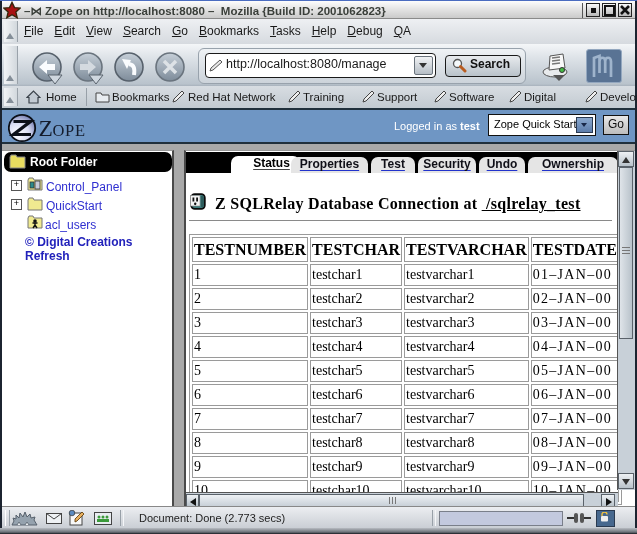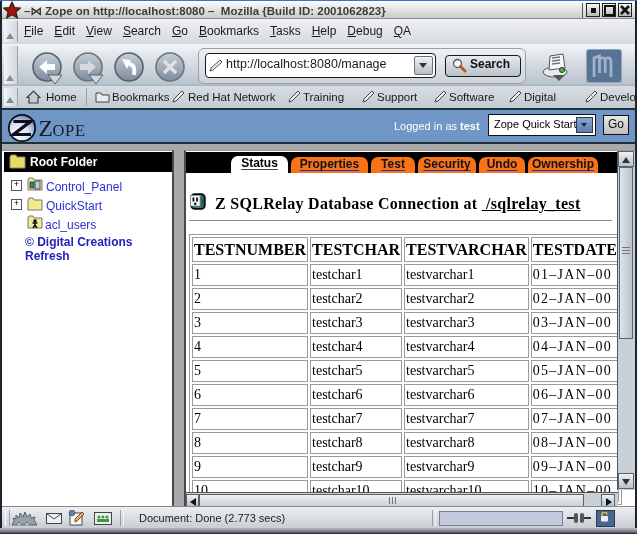--- a/index.html
+++ b/index.html
@@ -41,29 +41,29 @@
 #zband{left:2px;top:108px;width:633px;height:36px;background:#6f96c4;border-top:2px solid #20303c;border-bottom:2px solid #20303c;box-sizing:border-box;}
 #zopelogo{left:6px;top:3px;}
 #loggedin{left:392px;top:10px;font-size:11px;color:#fff;}
 #zselect{left:486px;top:4px;width:106px;height:20px;background:#fff;border:1px solid #111;}
 #zselect span{position:absolute;left:5px;top:3px;font-size:11px;color:#000;}
 #zseldrop{right:2px;top:2px;width:15px;height:14px;background:linear-gradient(#8aa8ce,#5d7dab);border:1px solid #2a3a52;}
 #gobtn{left:601px;top:5px;width:24px;height:18px;background:linear-gradient(#e8e8e8,#bdbdbd);border:1px solid #111;font-size:12px;color:#111;text-align:center;line-height:16px;}
 
 #contentbg{left:2px;top:144px;width:633px;height:362px;background:#a9a9a9;}
 #sidebar{left:2px;top:150px;width:170px;height:356px;background:#fff;border-top:1px solid #999;border-right:2px solid #4a4a4a;}
-#rootbar{left:2px;top:1px;width:168px;height:20px;background:#000;}
+#rootbar{left:2px;top:1px;width:168px;height:20px;background:#000;border-radius:7px;}
 #rootbar span{position:absolute;left:26px;top:3px;color:#fff;font-weight:bold;font-size:12px;}
 .treetxt{font-size:12px;color:#2f2fd0;white-space:nowrap;}
 .plus{width:9px;height:9px;border:1px solid #555;background:#fff;font-size:9px;line-height:7px;text-align:center;color:#000;}
 #mainfr{left:184px;top:150px;width:449px;height:356px;background:#fff;border-top:1px solid #999;border-left:2px solid #4a4a4a;overflow:hidden;}
 #tabstrip{left:0;top:1px;width:433px;height:21px;background:#000;}
-.tab{position:absolute;top:5px;height:16px;border-radius:7px 7px 0 0;background:#f97316;font-size:12px;font-weight:bold;text-align:center;}
+.tab{position:absolute;top:5px;height:16px;border-radius:7px 7px 0 0;background:#e5e5e5;font-size:12px;font-weight:bold;text-align:center;}
 .tab a{color:#101018;text-decoration:underline;text-decoration-color:#2233cc;text-underline-offset:2px;}
-.tab.active{background:#fff;top:4px;height:17px;}
+.tab.active{background:#fff;top:4px;height:17px;padding-left:12px;}
 .tab.active a{color:#000;text-decoration-color:#444;}
 
 #docarea{left:1px;top:22px;width:432px;height:319px;background:#fff;font-family:"Liberation Serif",serif;}
 #hicon{left:3px;top:20px;}
 #htext{left:28px;top:22px;font-size:16px;letter-spacing:0.3px;font-weight:bold;color:#000;font-family:"Liberation Serif",serif;white-space:nowrap;}
 #hrule{left:2px;top:47px;width:423px;height:2px;border-top:1px solid #8a8a8a;border-bottom:1px solid #fff;}
 table#dt{position:absolute;left:2px;top:61px;border-collapse:separate;border-spacing:2px;border:1px solid #9a9a9a;background:#fff;font-family:Liberation Serif, serif;}
 table#dt th{border:1px solid #9a9a9a;font-size:16px;font-weight:bold;padding:1px 1px;height:21px;text-align:left;white-space:nowrap;}
 table#dt td{border:1px solid #9a9a9a;font-size:14px;padding:0px 1px;height:20px;text-align:left;white-space:nowrap;}
 
@@ -261,21 +261,21 @@
   <div class="abs treetxt" style="left:23px;top:84px;font-weight:bold;color:#2222bb;">© Digital Creations</div>
   <div class="abs treetxt" style="left:23px;top:98px;font-weight:bold;color:#2222bb;">Refresh</div>
 </div>
 <div class="abs" id="mainfr">
   <div class="abs" id="tabstrip">
     <div class="tab active" style="left:45px;width:57px;"><a>Status</a></div>
     <div class="tab" style="left:105px;width:77px;"><a>Properties</a></div>
     <div class="tab" style="left:185px;width:44px;"><a>Test</a></div>
     <div class="tab" style="left:232px;width:58px;"><a>Security</a></div>
     <div class="tab" style="left:293px;width:46px;"><a>Undo</a></div>
-    <div class="tab" style="left:342px;width:70px;"><a>Ownership</a></div>
+    <div class="tab" style="left:342px;width:90px;"><a>Ownership</a></div>
   </div>
   <div class="abs" id="docarea">
     <svg class="abs" id="hicon" width="16" height="17" viewBox="0 0 16 17">
           <rect x="1.2" y="1.2" width="13.6" height="14.6" rx="3.5" fill="#3d7d7d" stroke="#0a0a0a" stroke-width="1.8"></rect>
           <rect x="11" y="3" width="3" height="11" fill="#2c5c5c"></rect>
           <rect x="0.5" y="2.5" width="9.5" height="10.5" fill="#f4f4f4" stroke="#888" stroke-width="0.6"></rect>
           <rect x="2.5" y="4.5" width="1.8" height="4" fill="#111"></rect>
           <rect x="6.2" y="4.5" width="1.8" height="4" fill="#111"></rect>
           <ellipse cx="5.2" cy="10.8" rx="1.2" ry="1.4" fill="#111"></ellipse>
         </svg>

